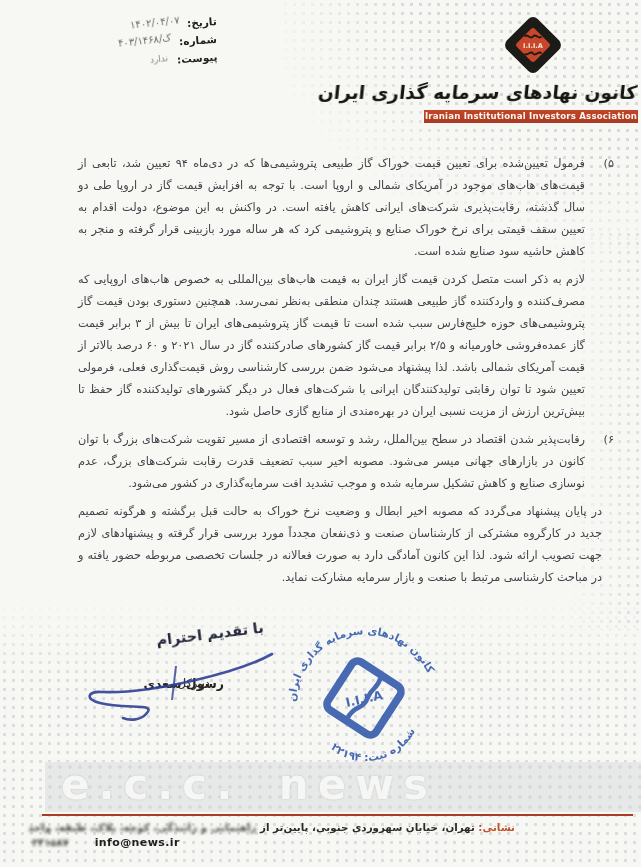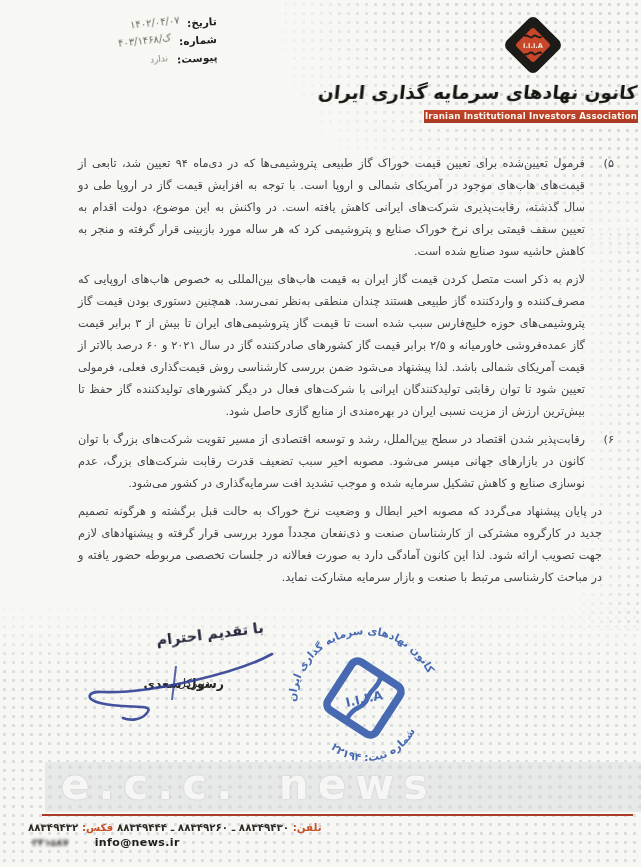--- a/index.html
+++ b/index.html
@@ -170,24 +170,23 @@
 
   <div class="strip">
     <div class="dots-strip"></div>
     <div class="strip-text">e.c.c. news</div>
   </div>
 
   <div class="red-rule"></div>
 
   <div class="footer">
     <div class="f-line">
-      <span class="f-label">تلفن:</span>
-      <span>۸۸۳۴۹۴۳۰ ـ ۸۸۳۴۹۲۶۰ ـ ۸۸۳۴۹۴۴۴</span>
-      <span class="f-label">فکس:</span>
-      <span>۸۸۳۴۹۴۳۲</span>
+      <span class="f-label">نشانی:</span>
+      <span>تهران، خیابان سهروردی جنوبی، پایین‌تر از</span>
+      <span class="illegible">راهنمایی و رانندگی، کوچه، پلاک، طبقه، واحد</span>
     </div>
     <div class="f-line email-line">
       <span class="email-pre">۳۴۱۵۸۷</span>
       <span class="email">info@news.ir</span>
     </div>
   </div>
 
 
 </div>
 

